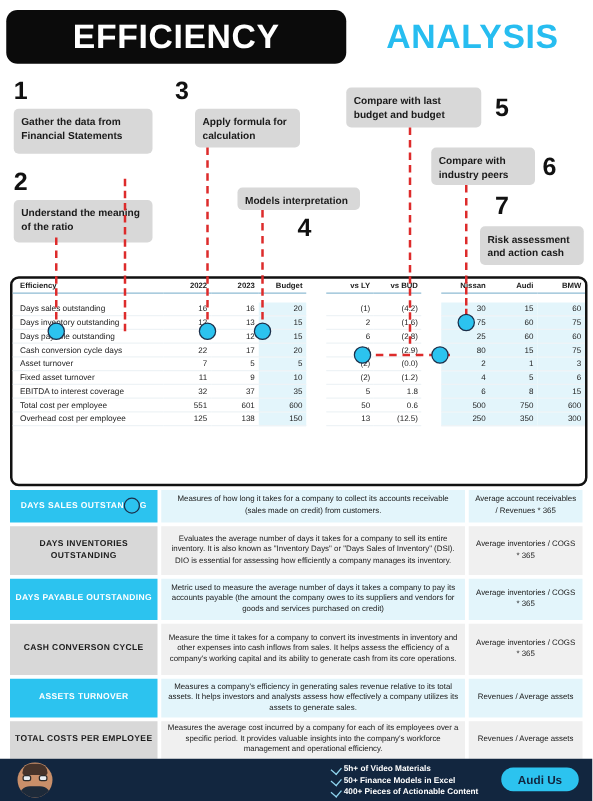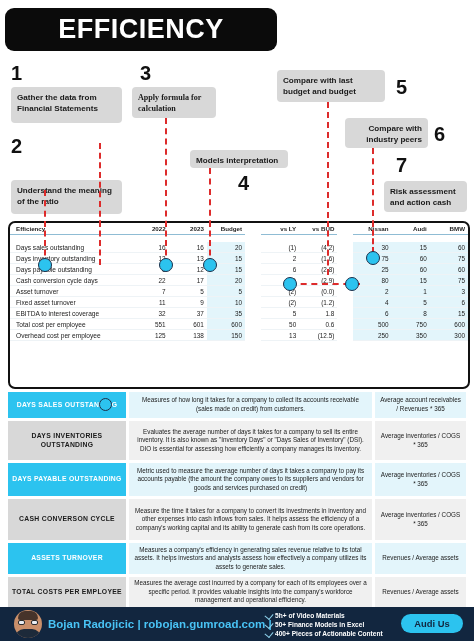--- a/index.html
+++ b/index.html
@@ -153,41 +153,42 @@
     font-size:9.4px;font-weight:bold;
   }
 </style>
 </head>
 <body>
 
 <div id="header">
   <div id="title-pill">
     <div id="title-main">EFFICIENCY</div>
   </div>
+  <div id="title-accent">ANALYSIS</div>
 </div>
 
 <div id="steps-layer">
 
   <div class="step-num" style="left:11px;top:63px;">1</div>
   <div class="step-box" style="left:11px;top:87px;width:111px;height:36px;">Gather the data from Financial Statements</div>
 
   <div class="step-num" style="left:11px;top:136px;">2</div>
-  <div class="step-box" style="left:11px;top:160px;width:111px;height:34px;margin-top:20px;">Understand the meaning of the ratio</div>
+  <div class="step-box" style="left:11px;top:160px;width:111px;height:34px;">Understand the meaning of the ratio</div>
 
   <div class="step-num" style="left:140px;top:63px;">3</div>
-  <div class="step-box" style="left:132px;top:87px;width:84px;height:31px;font-family:Liberation Serif, serif;">Apply formula for calculation</div>
+  <div class="step-box" style="left:156px;top:87px;width:84px;height:31px;">Apply formula for calculation</div>
 
   <div class="step-num" style="left:238px;top:173px;">4</div>
   <div class="step-box" style="left:190px;top:150px;width:98px;height:18px;">Models interpretation</div>
 
   <div class="step-num" style="left:396px;top:77px;">5</div>
   <div class="step-box" style="left:277px;top:70px;width:108px;height:32px;">Compare with last budget and budget</div>
 
   <div class="step-num" style="left:434px;top:124px;">6</div>
-  <div class="step-box" style="left:345px;top:118px;width:83px;height:30px;text-align:right;">Compare with industry peers</div>
+  <div class="step-box" style="left:345px;top:118px;width:83px;height:30px;">Compare with industry peers</div>
 
   <div class="step-num" style="left:396px;top:155px;">7</div>
   <div class="step-box" style="left:384px;top:181px;width:83px;height:31px;">Risk assessment and action cash</div>
 
   <div class="dash" style="left:44px;top:190px;height:68px;"></div>
   <div class="dash" style="left:99px;top:143px;height:122px;"></div>
   <div class="dash" style="left:165px;top:118px;height:150px;"></div>
   <div class="dash" style="left:209px;top:168px;height:100px;"></div>
   <div class="dash" style="left:327px;top:102px;height:176px;"></div>
   <div class="dash" style="left:372px;top:148px;height:130px;"></div>
@@ -416,21 +417,20 @@
 <div id="footer">
   <div id="avatar">
     <div class="hair"></div>
     <div class="glasses">
       <div class="gl l"></div>
       <div class="gl r"></div>
     </div>
     <div class="body"></div>
   </div>
 
-  <div id="footer-name">Bojan Radojicic | robojan.gumroad.com |</div>
 
   <div class="bullets">
     <div class="bullet">
       <span class="tick"></span>
       <span>5h+ of Video Materials</span>
     </div>
     <div class="bullet">
       <span class="tick"></span>
       <span>50+ Finance Models in Excel</span>
     </div>

